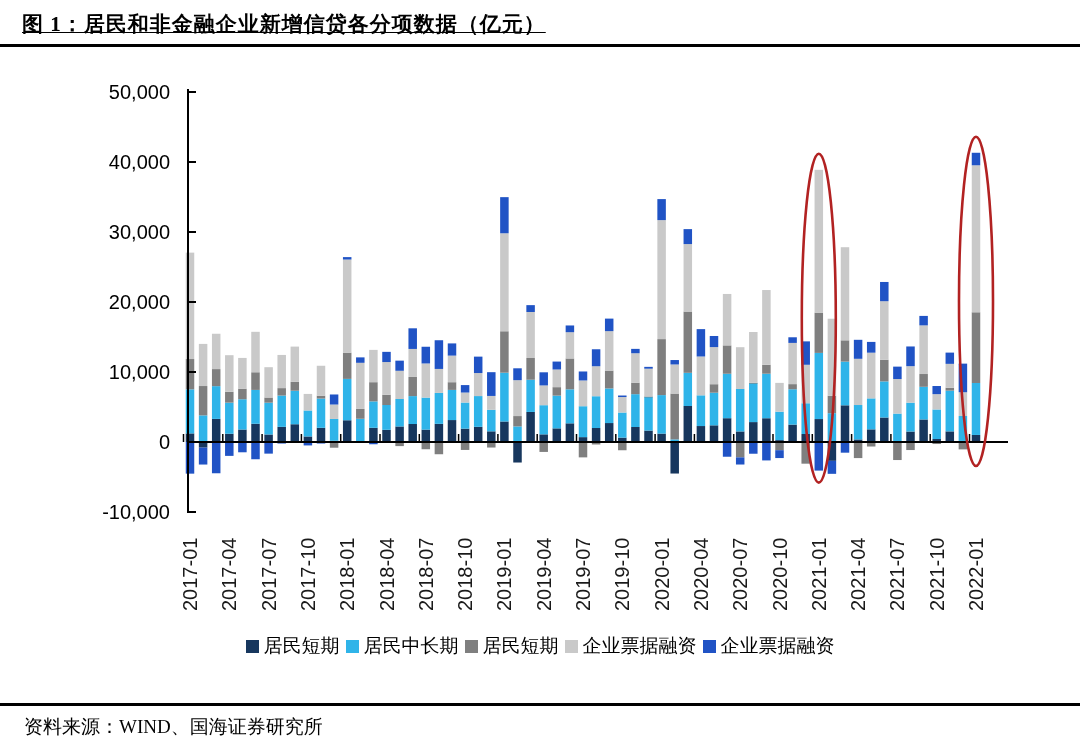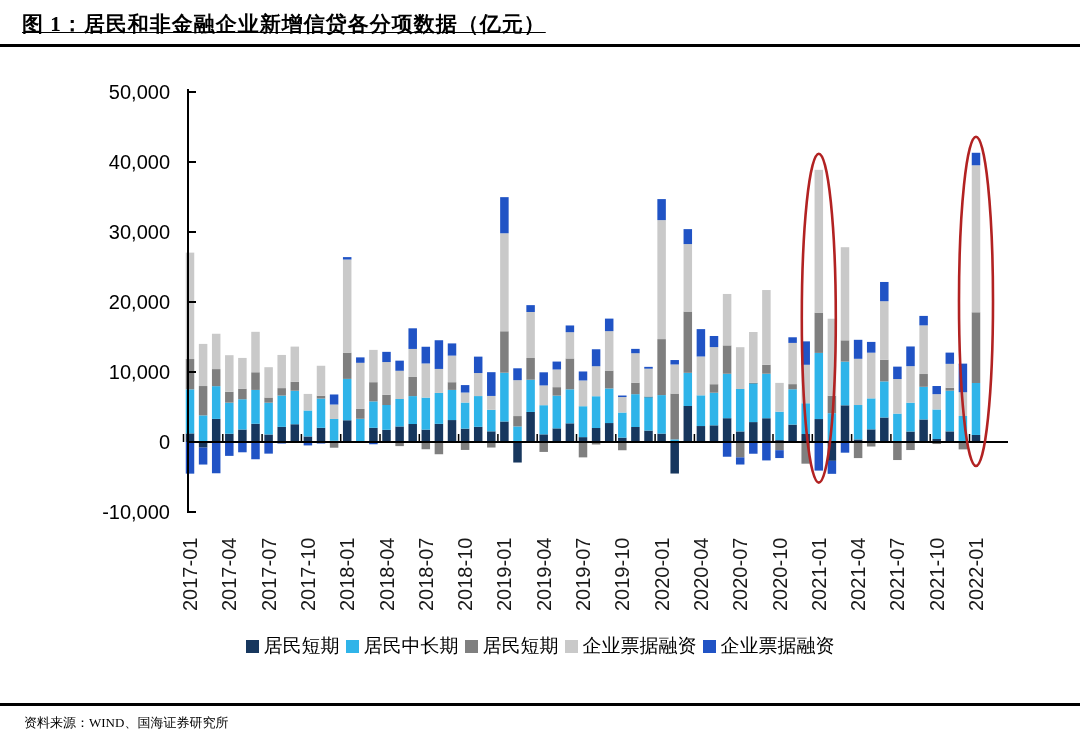--- a/index.html
+++ b/index.html
@@ -5,21 +5,21 @@
   html,body{margin:0;padding:0;background:#ffffff;}
   body{width:1080px;height:755px;overflow:hidden;font-family:"Liberation Serif","DejaVu Serif",serif;color:#000;}
   .titlebar{padding:10px 0 6px 22px;border-bottom:3px solid #000;height:28px;text-decoration:underline;}
   .titlebar .t{font-size:21px;font-weight:bold;letter-spacing:1px;}
   #chart-wrap{position:relative;width:1052px;height:572px;}
   svg{display:block;}
   svg text{font-family:"Liberation Sans","DejaVu Sans",sans-serif;}
   .legend{display:flex;justify-content:center;align-items:center;margin-top:14px;gap:6px;font-size:19px;}
   .legend-item{display:flex;align-items:center;gap:5px;}
   .swatch{width:13px;height:13px;display:inline-block;}
-  .footer{border-top:3px solid #000;margin-top:44px;padding:8px 0 0 24px;font-size:13px;}
+  .footer{border-top:3px solid #000;margin-top:44px;padding:8px 0 0 24px;font-size:19px;}
 </style>
 </head>
 <body>
 
 <div class="titlebar">
   <span class="t">图 1：居民和非金融企业新增信贷各分项数据（亿元）</span>
 </div>
 
 <div id="chart-wrap">
   <svg id="chart-svg" width="1080" height="572" viewBox="0 0 1080 572">

